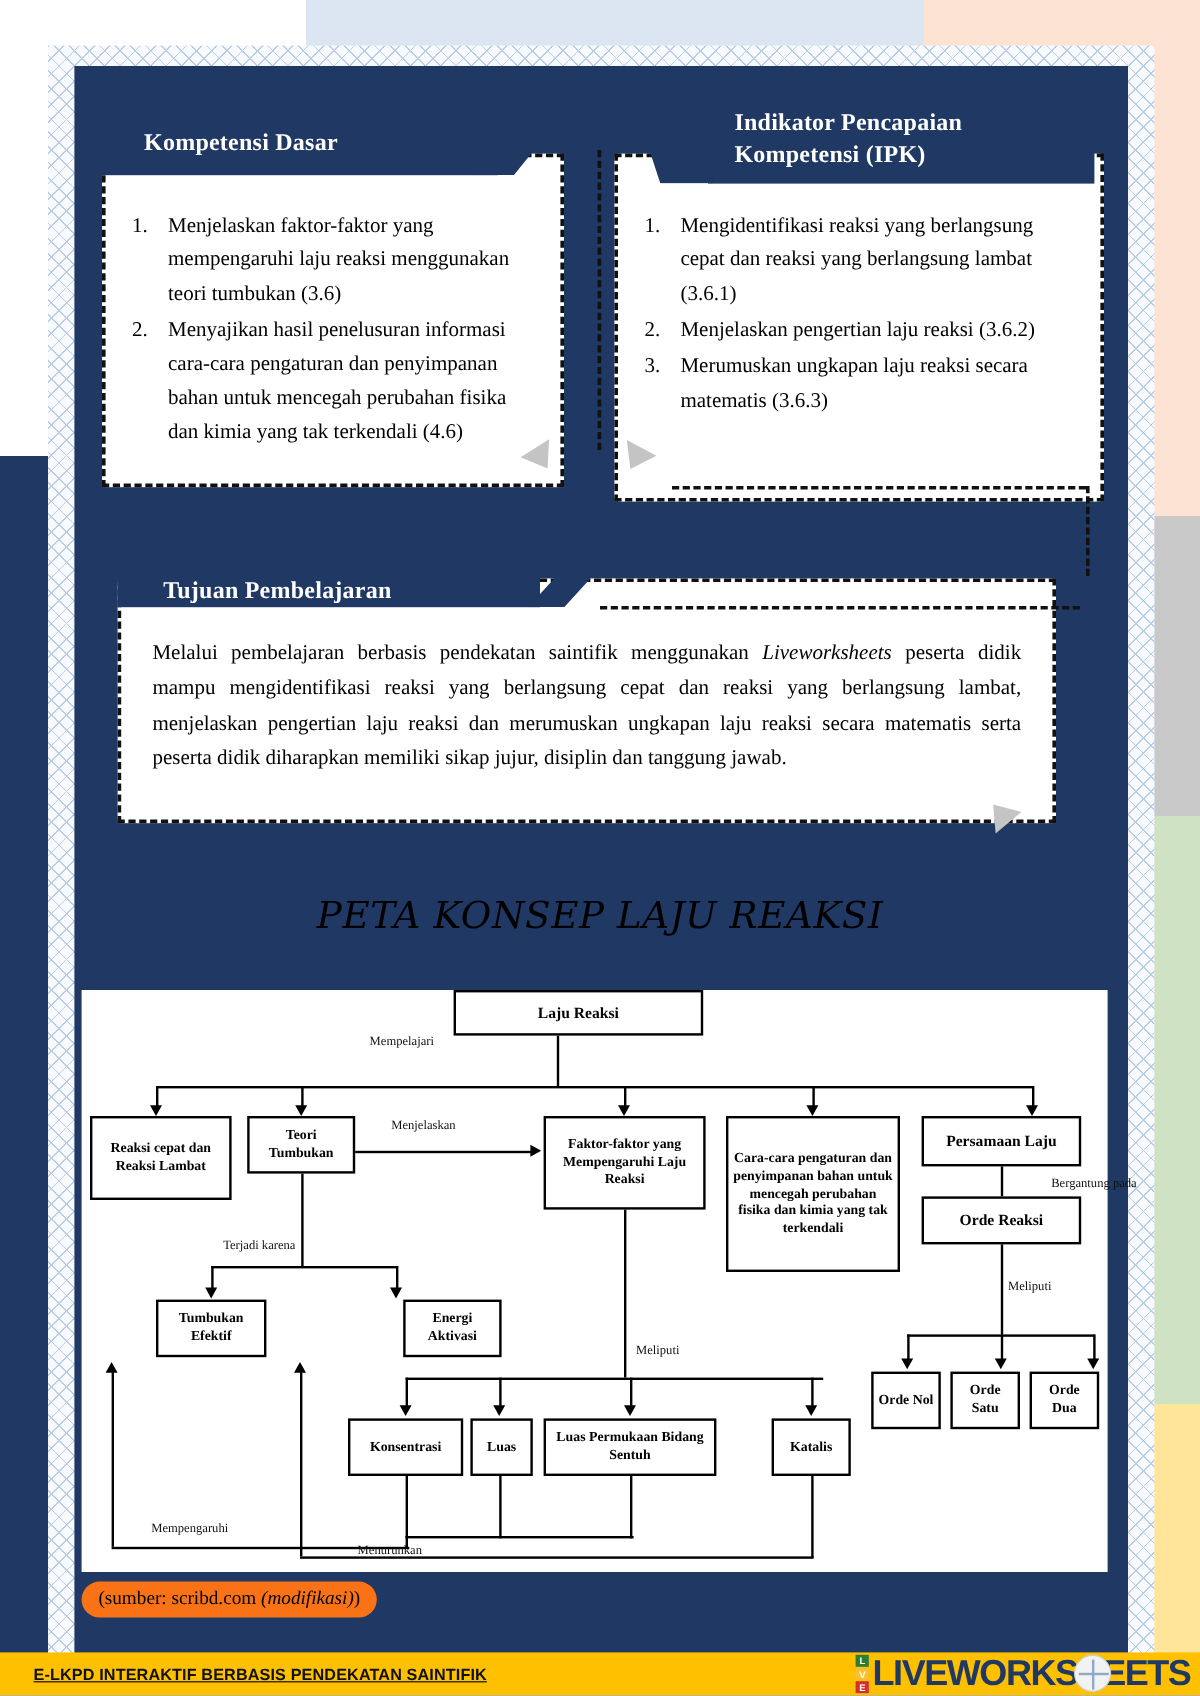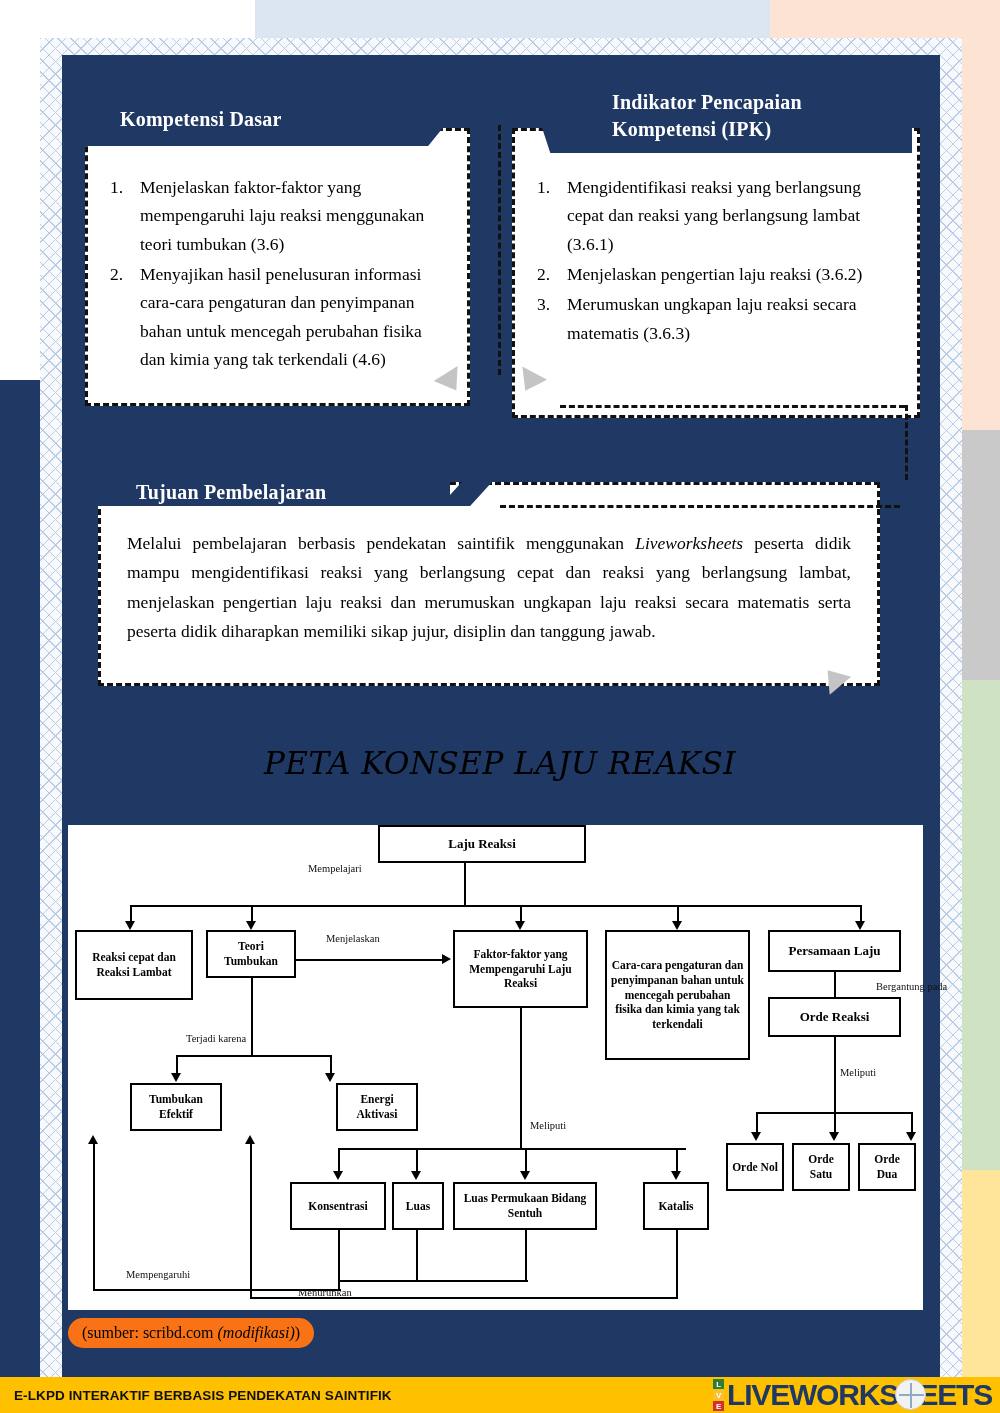--- a/index.html
+++ b/index.html
@@ -134,21 +134,21 @@
 
   
   .footer {
     position:absolute; left:0; bottom:0; width:1000px; height:36px;
     background:#ffc000; z-index:6;
     display:flex; align-items:center; justify-content:space-between;
   }
   .footer-text {
     font-family:"Liberation Sans", sans-serif;
     font-weight:bold; font-size:13.5px; color:#111;
-    padding-left:14px; letter-spacing:.1px;
+    padding-left:28px; letter-spacing:.1px;text-decoration:underline;
   }
   .lw-logo { display:flex; align-items:center; padding-right:8px; }
   .lw-cubes { display:flex; flex-direction:column; margin-right:3px; }
   .lw-cube {
     width:11px; height:10px; margin:0.5px 0;
     font-family:"Liberation Sans", sans-serif;
     font-weight:bold; font-size:8px; color:#fff;
     display:flex; align-items:center; justify-content:center;
   }
   .lw-word {

